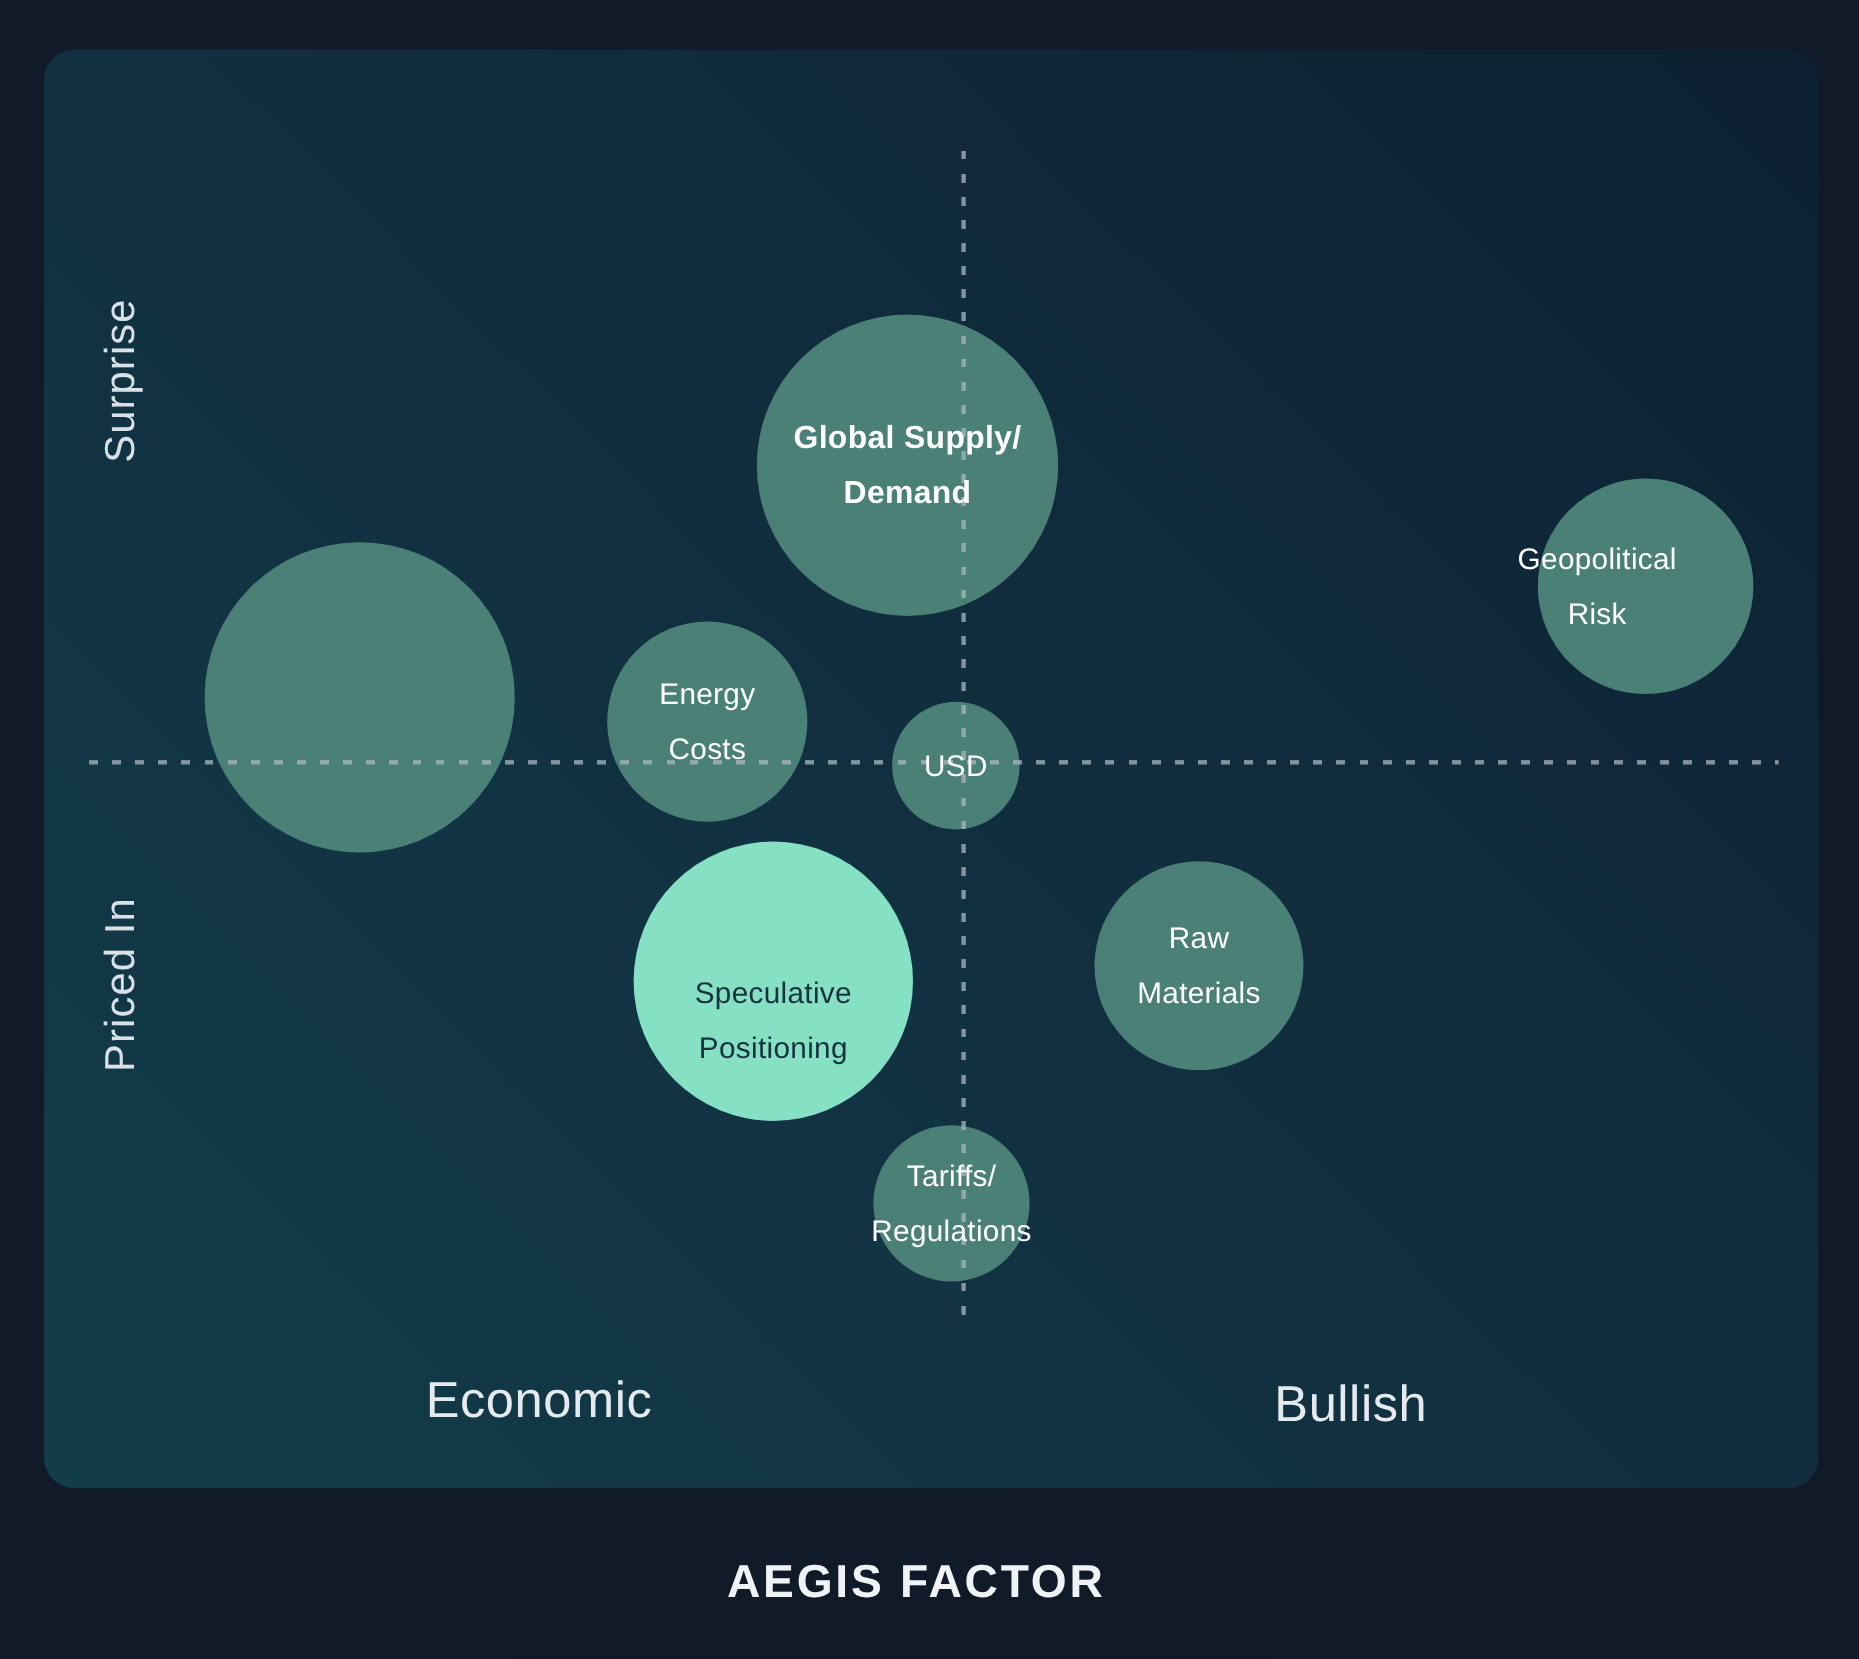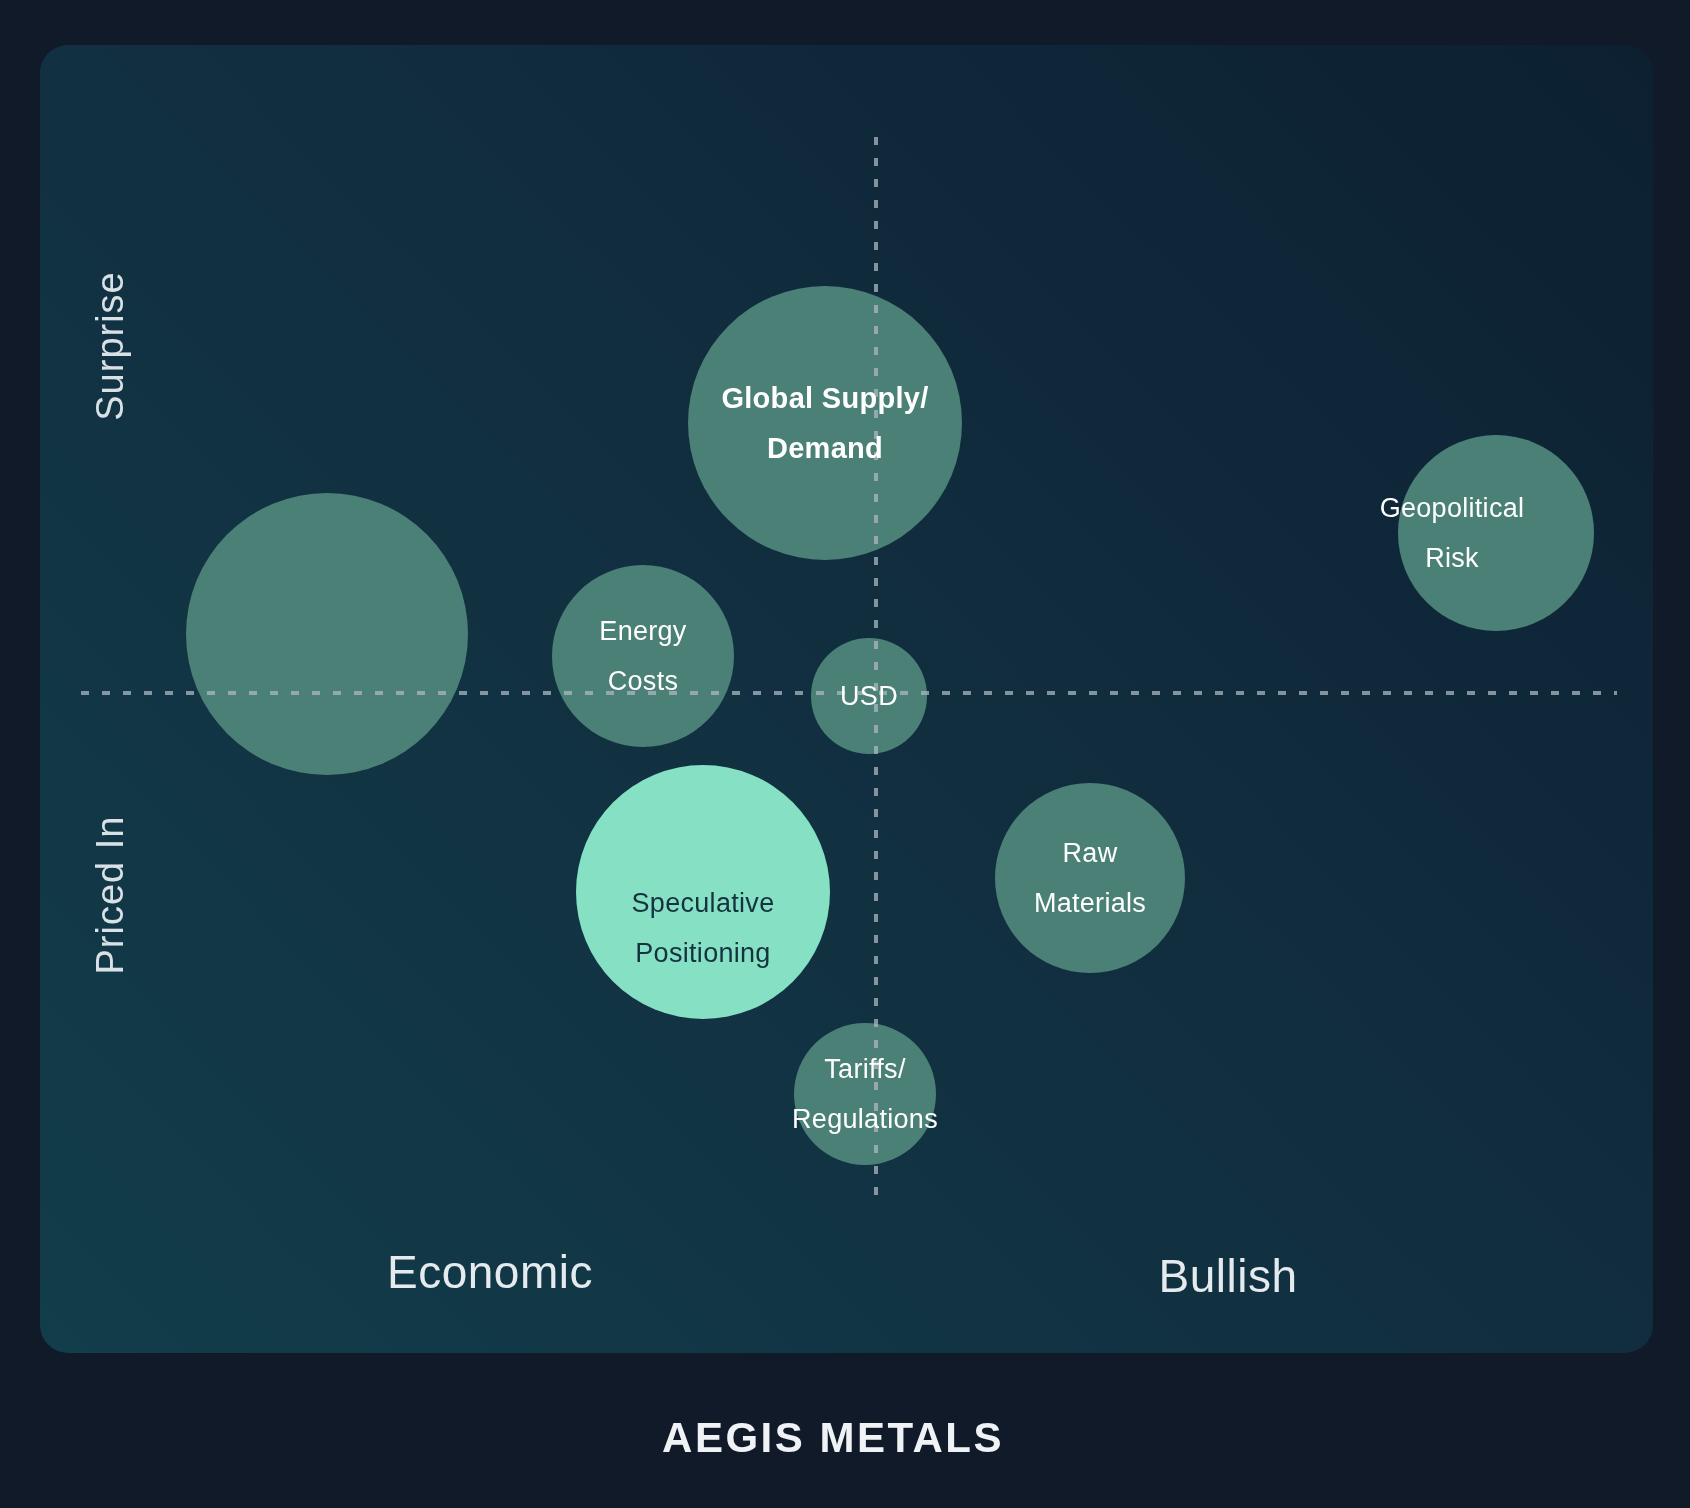--- a/index.html
+++ b/index.html
@@ -138,16 +138,16 @@
 
   <div class="y-axis-label" style="left:110px;top:346px;">Surprise</div>
 
   <div class="y-axis-label" style="left:110px;top:895px;">Priced In</div>
 
   <div class="x-axis-label" style="left:490px;top:1272px;">Economic</div>
 
   <div class="x-axis-label" style="left:1228px;top:1276px;">Bullish</div>
 
   <div class="title-block">
-    <div class="title-line">AEGIS METALS</div>
+    <div class="title-line">AEGIS FACTOR</div>
   </div>
 
 </div>
 
 </body></html>

